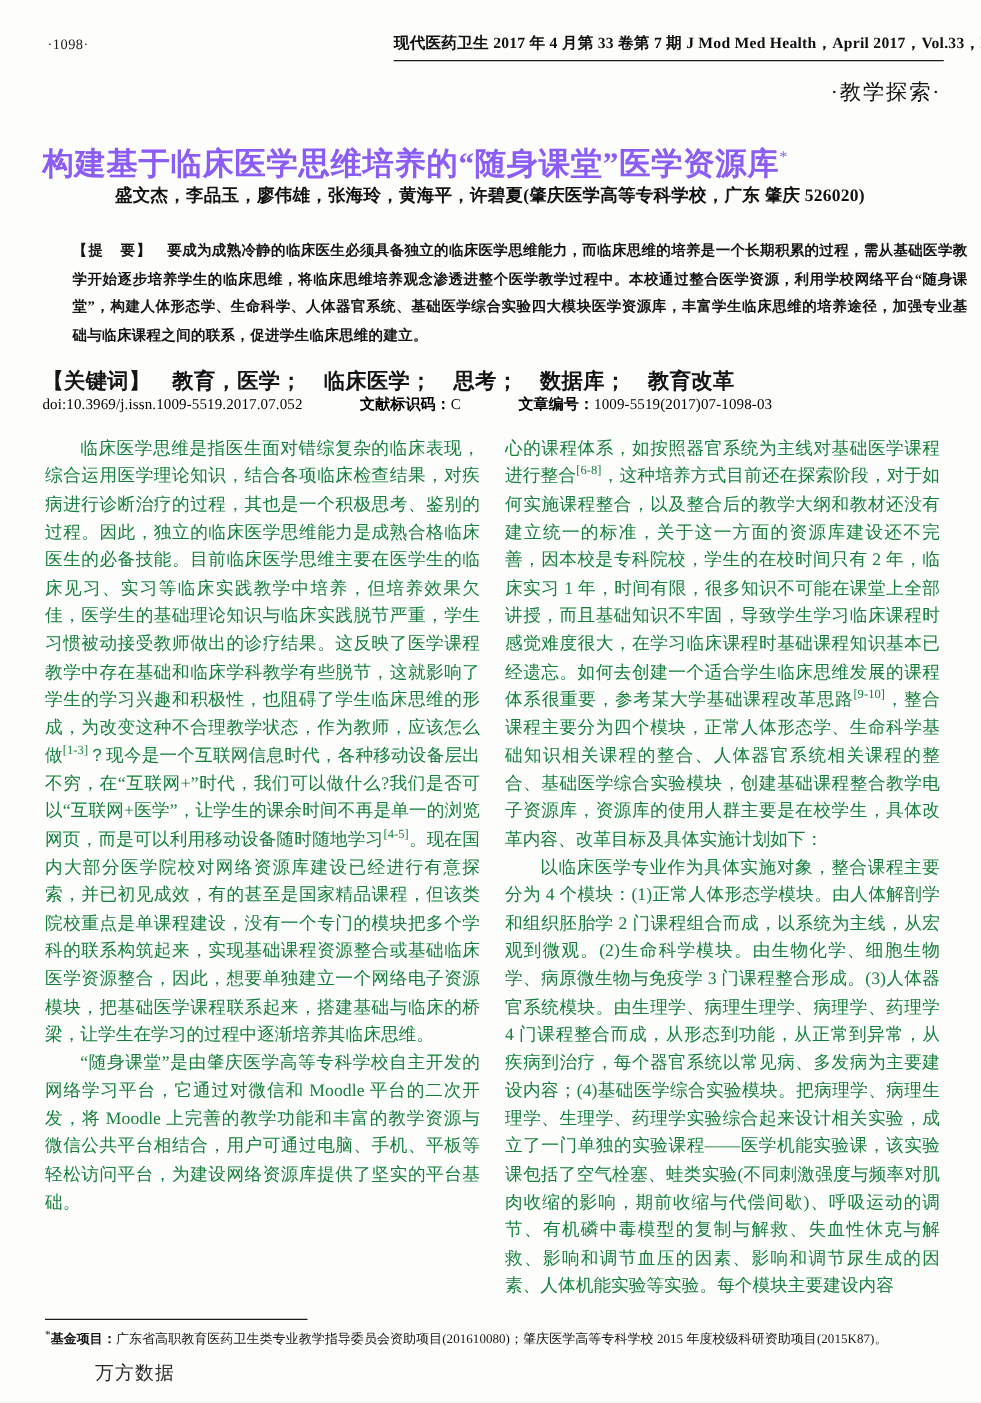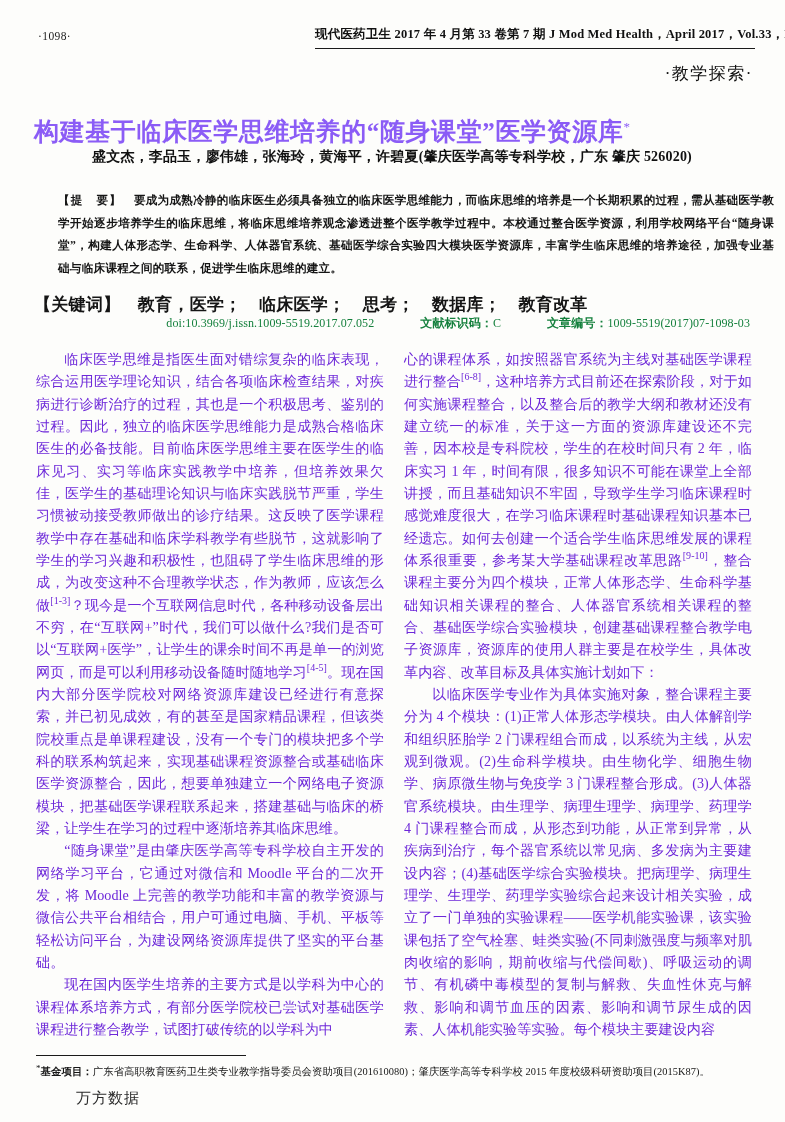--- a/index.html
+++ b/index.html
@@ -125,22 +125,21 @@
     letter-spacing: 0.3px;
     color: #151515;
   }
   .idline {
     position: absolute;
     left: 34px;
     top: 315px;
     width: 716px;
     font-size: 12px;
     letter-spacing: 0.1px;
-    color: #15803d;
-    text-align: right;
+    color: #000000;
   }
   .idline .seg { display: inline-block; }
   .idline .gap-a { display: inline-block; width: 46px; }
   .idline .gap-b { display: inline-block; width: 46px; }
   .idline .bold { font-weight: bold; }
 
   
   .cols {
     position: absolute;
     top: 348px;
@@ -149,21 +148,21 @@
     height: 700px;
   }
   .col {
     position: absolute;
     top: 0;
     width: 348px;
     font-size: 14.1px;
     line-height: 1.585;
     text-align: justify;
     text-align-last: left;
-    color: #6d28d9;
+    color: #15803d;
     letter-spacing: 0.05px;
   }
   .col-left  { left: 0; }
   .col-right { left: 368px; }
   .col p {
     margin: 0;
     text-indent: 2em;
     text-align: justify;
   }
   .col p.noindent { text-indent: 0; }
@@ -237,21 +236,20 @@
 
   <div class="keywords"><span>【关键词】</span>　<span>教育，医学；　临床医学；　思考；　数据库；　教育改革</span></div>
 
   <div class="idline"><span class="seg">doi:10.3969/j.issn.1009-5519.2017.07.052</span><span class="gap-a"></span><span class="seg bold">文献标识码：</span><span class="seg">C</span><span class="gap-b"></span><span class="seg bold">文章编号：</span><span class="seg">1009-5519(2017)07-1098-03</span></div>
 
   <div class="cols">
 
     <div class="col col-left">
       <p><span>临床医学思维是指医生面对错综复杂的临床表现，综合运用医学理论知识，结合各项临床检查结果，对疾病进行诊断治疗的过程，其也是一个积极思考、鉴别的过程。因此，独立的临床医学思维能力是成熟合格临床医生的必备技能。目前临床医学思维主要在医学生的临床见习、实习等临床实践教学中培养，但培养效果欠佳，医学生的基础理论知识与临床实践脱节严重，学生习惯被动接受教师做出的诊疗结果。这反映了医学课程教学中存在基础和临床学科教学有些脱节，这就影响了学生的学习兴趣和积极性，也阻碍了学生临床思维的形成，为改变这种不合理教学状态，作为教师，应该怎么做</span><sup class="ref">[1-3]</sup><span>？现今是一个互联网信息时代，各种移动设备层出不穷，在“互联网+”时代，我们可以做什么?我们是否可以“互联网+医学”，让学生的课余时间不再是单一的浏览网页，而是可以利用移动设备随时随地学习</span><sup class="ref">[4-5]</sup><span>。现在国内大部分医学院校对网络资源库建设已经进行有意探索，并已初见成效，有的甚至是国家精品课程，但该类院校重点是单课程建设，没有一个专门的模块把多个学科的联系构筑起来，实现基础课程资源整合或基础临床医学资源整合，因此，想要单独建立一个网络电子资源模块，把基础医学课程联系起来，搭建基础与临床的桥梁，让学生在学习的过程中逐渐培养其临床思维。</span></p>
       <p>“随身课堂”是由肇庆医学高等专科学校自主开发的网络学习平台，它通过对微信和 Moodle 平台的二次开发，将 Moodle 上完善的教学功能和丰富的教学资源与微信公共平台相结合，用户可通过电脑、手机、平板等轻松访问平台，为建设网络资源库提供了坚实的平台基础。</p>
-      <p>现在国内医学生培养的主要方式是以学科为中心的课程体系培养方式，有部分医学院校已尝试对基础医学课程进行整合教学，试图打破传统的以学科为中</p>
     </div>
 
     <div class="col col-right">
       <p class="noindent"><span>心的课程体系，如按照器官系统为主线对基础医学课程进行整合</span><sup class="ref">[6-8]</sup><span>，这种培养方式目前还在探索阶段，对于如何实施课程整合，以及整合后的教学大纲和教材还没有建立统一的标准，关于这一方面的资源库建设还不完善，因本校是专科院校，学生的在校时间只有 2 年，临床实习 1 年，时间有限，很多知识不可能在课堂上全部讲授，而且基础知识不牢固，导致学生学习临床课程时感觉难度很大，在学习临床课程时基础课程知识基本已经遗忘。如何去创建一个适合学生临床思维发展的课程体系很重要，参考某大学基础课程改革思路</span><sup class="ref">[9-10]</sup><span>，整合课程主要分为四个模块，正常人体形态学、生命科学基础知识相关课程的整合、人体器官系统相关课程的整合、基础医学综合实验模块，创建基础课程整合教学电子资源库，资源库的使用人群主要是在校学生，具体改革内容、改革目标及具体实施计划如下：</span></p>
       <p>以临床医学专业作为具体实施对象，整合课程主要分为 4 个模块：(1)正常人体形态学模块。由人体解剖学和组织胚胎学 2 门课程组合而成，以系统为主线，从宏观到微观。(2)生命科学模块。由生物化学、细胞生物学、病原微生物与免疫学 3 门课程整合形成。(3)人体器官系统模块。由生理学、病理生理学、病理学、药理学 4 门课程整合而成，从形态到功能，从正常到异常，从疾病到治疗，每个器官系统以常见病、多发病为主要建设内容；(4)基础医学综合实验模块。把病理学、病理生理学、生理学、药理学实验综合起来设计相关实验，成立了一门单独的实验课程——医学机能实验课，该实验课包括了空气栓塞、蛙类实验(不同刺激强度与频率对肌肉收缩的影响，期前收缩与代偿间歇)、呼吸运动的调节、有机磷中毒模型的复制与解救、失血性休克与解救、影响和调节血压的因素、影响和调节尿生成的因素、人体机能实验等实验。每个模块主要建设内容</p>
     </div>
 
   </div>
 
   <div class="fn-rule"></div>

